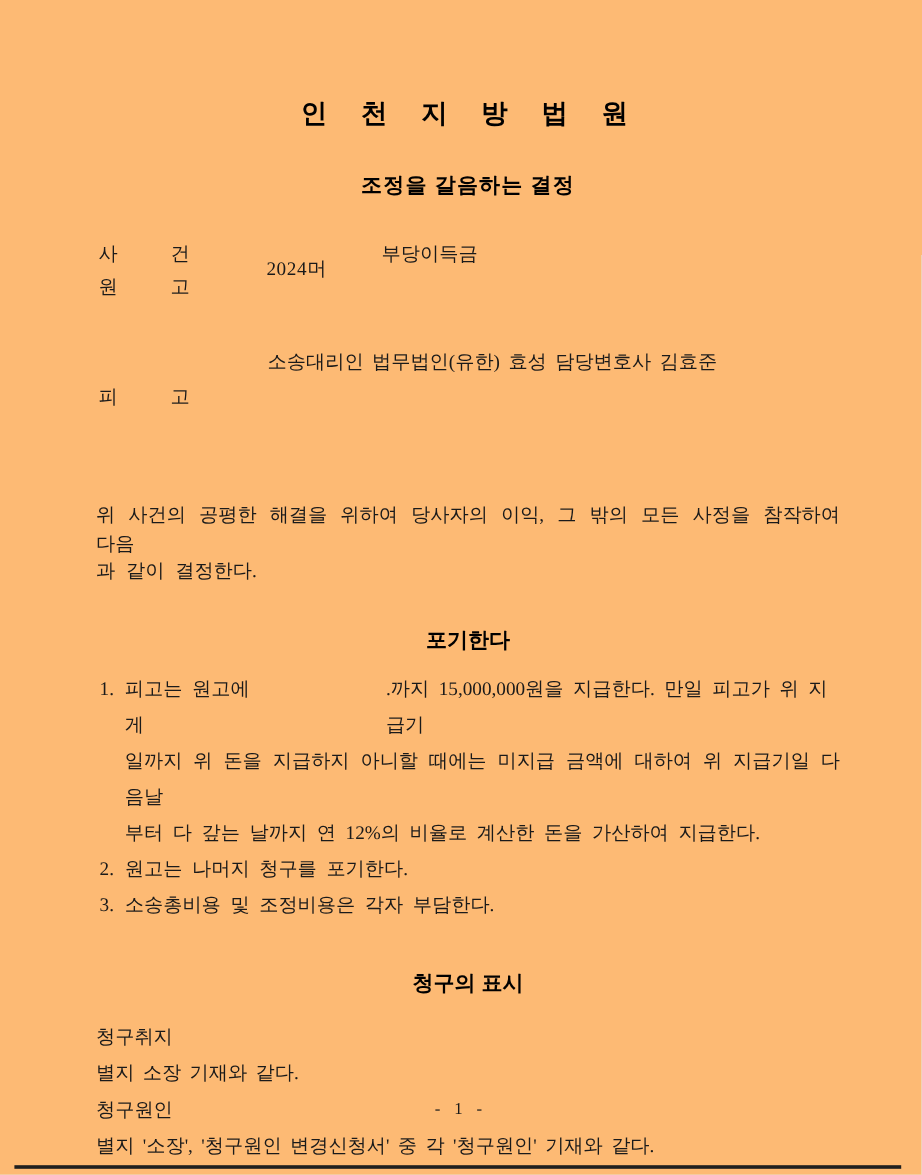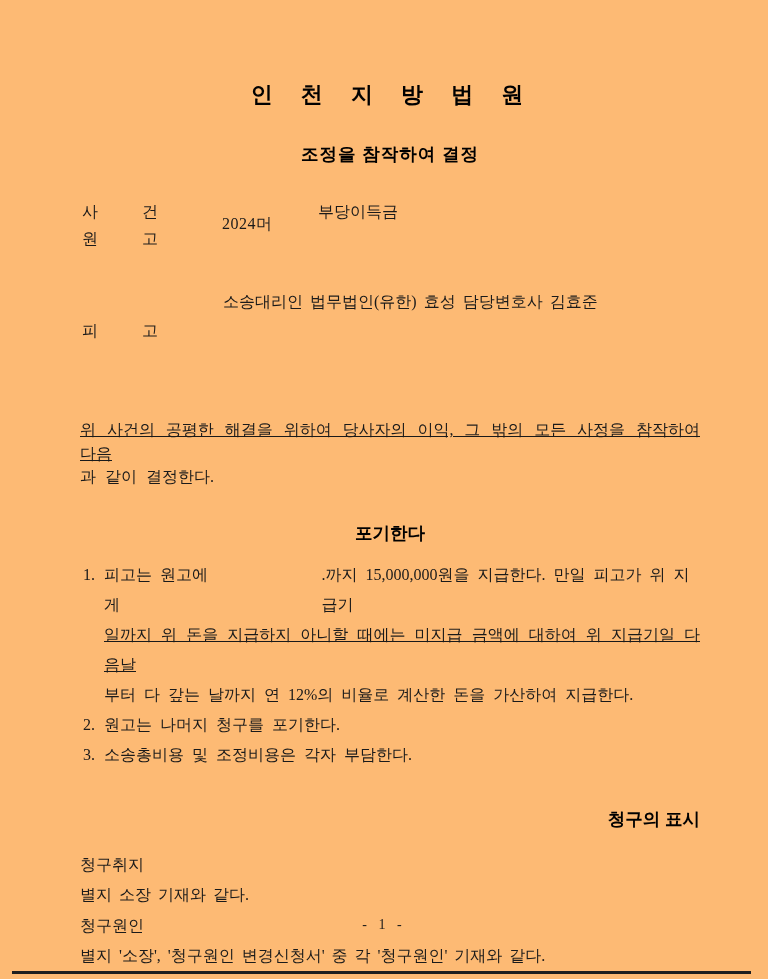--- a/index.html
+++ b/index.html
@@ -66,30 +66,30 @@
     font-size: 16px;
     word-spacing: 3px;
   }
   
   .preamble {
     margin-top: 70px;
     font-size: 16px;
     line-height: 23.5px;
     word-spacing: 5px;
   }
-  .just-line { text-align: justify; text-align-last: justify; text-decoration: underline; }
+  .just-line { text-align: justify; text-align-last: justify; }
   
   .decision-heading { margin-top: 32px; }
   .decision-list { margin-top: 15px; font-size: 16px; line-height: 30px; word-spacing: 4px; }
   .d-item { position: relative; padding-left: 24px; }
   .d-num { position: absolute; left: 3px; top: 0; }
   .item1-line1 { display: flex; justify-content: space-between; }
   .blank-gap { display: inline-block; min-width: 70px; flex: 0 1 110px; }
   
-  .claim-heading { margin-top: 37px; text-align: right; }
+  .claim-heading { margin-top: 37px; }
   .claim-lines { margin-top: 19px; font-size: 16px; line-height: 30.5px; word-spacing: 3px; }
   
   .page-number {
     position: absolute;
     left: 0;
     top: 917px;
     width: 768px;
     text-align: center;
     font-size: 14px;
     letter-spacing: 4px;
@@ -105,21 +105,21 @@
   }
 </style>
 </head>
 <body>
 
 <div class="page">
   <div class="content">
 
     <div class="court-name">인 천 지 방 법 원</div>
 
-    <div class="doc-title">조정을 참작하여 결정</div>
+    <div class="doc-title">조정을 갈음하는 결정</div>
 
     <div class="case-block">
       <div class="party-row">
         <span class="c1">사</span>
         <span class="c2">건</span>
         <span class="case-no">2024머</span>
         <span class="case-nm">부당이득금</span>
       </div>
       <div class="party-row">
         <span class="c1">원</span>

